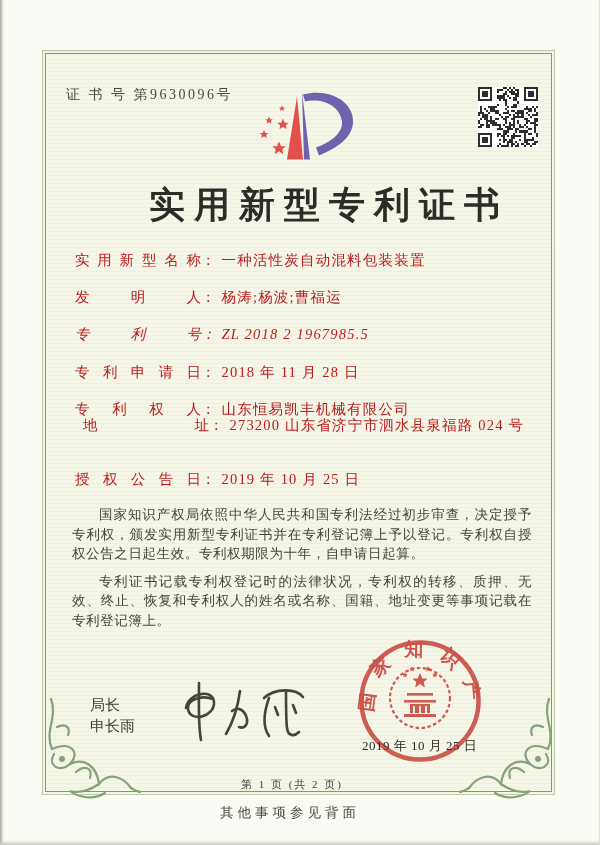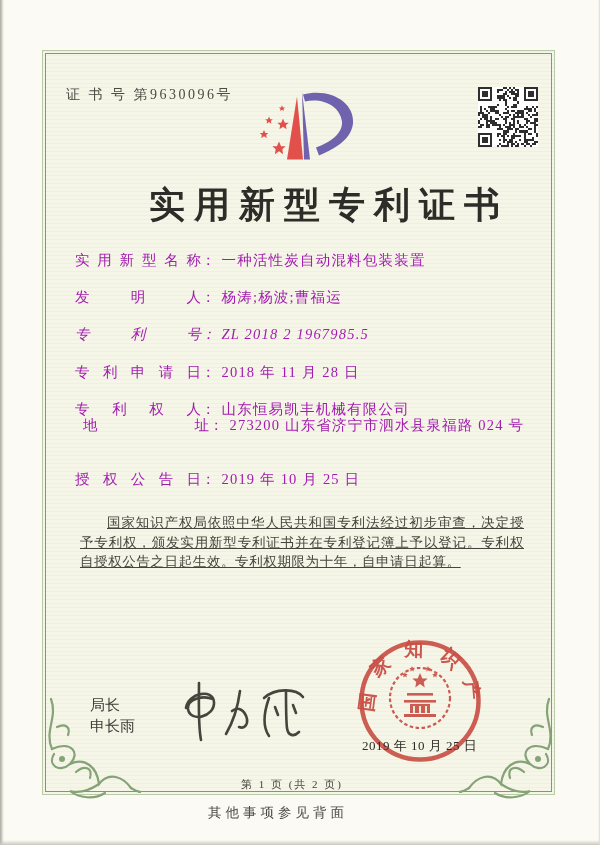--- a/index.html
+++ b/index.html
@@ -36,51 +36,51 @@
     position:absolute;left:66px;top:86px;font-size:14px;letter-spacing:2.5px;color:#4a4a44;
   }
   .cnipa-logo{position:absolute;left:256px;top:84px;width:100px;height:80px;}
   .qr-code{position:absolute;left:478px;top:87px;width:60px;height:60px;}
 
   .cert-title{
     position:absolute;left:42px;top:181px;width:574px;text-align:center;
     font-size:36px;font-weight:bold;letter-spacing:9px;color:#2c2c28;
   }
 
-  .field-row{position:absolute;left:75px;font-size:14.5px;white-space:nowrap;color:#a21caf;}
+  .field-row{position:absolute;left:75px;font-size:14.5px;white-space:nowrap;color:#b91c1c;}
   .field-label{display:inline-block;width:126px;text-align:justify;text-align-last:justify;}
   .field-colon{display:inline-block;margin-right:6px;}
   .field-value{letter-spacing:1.2px;}
   .row-0{top:251px;} .row-1{top:288px;} .row-2{top:325px;font-style:italic;}
   .row-3{top:363px;} .row-4{top:400px;} .row-5{top:416px;margin-left:8px;}
   .grant-row{top:470px;}
   .grant-no-pair{position:absolute;left:225px;top:0;white-space:nowrap;}
   .grant-no-pair .field-label{width:80px;}
 
   .body-paragraphs{
     position:absolute;left:64px;top:497px;width:476px;
     font-size:13.5px;line-height:19.5px;letter-spacing:0.6px;color:#45453e;
     text-align:justify;
   }
-  .body-paragraphs p{margin:16px;text-indent:2em;text-decoration:underline;}
+  .body-paragraphs p{margin:8px;text-indent:2em;}
 
   .officer-block{position:absolute;left:90px;top:696px;font-size:15px;color:#3c3c36;}
   .officer-role{margin-bottom:2px;}
   .signature{position:absolute;left:168px;top:676px;width:160px;height:76px;}
 
   .seal{position:absolute;left:355px;top:636px;width:130px;height:130px;
     mix-blend-mode:multiply;opacity:0.93;z-index:4;}
   .seal-date{
     position:absolute;left:362px;top:737px;width:120px;z-index:5;
     font-size:13px;letter-spacing:0.5px;color:#2b2b26;white-space:nowrap;
   }
 
   .page-info{position:absolute;left:42px;top:777px;width:500px;text-align:center;
     font-size:11px;letter-spacing:2px;color:#44443e;z-index:4;}
-  .backside-note{position:absolute;left:0;top:804px;width:556px;text-align:center;
+  .backside-note{position:absolute;left:12px;top:804px;width:556px;text-align:center;
     font-size:13.5px;letter-spacing:4px;color:#4a4a42;}
 </style>
 </head>
 <body>
 
 <div class="scan-edge-left"></div>
 <div class="scan-edge-bottom"></div>
 <div class="scan-edge-right"></div>
 
 <div class="frame-outer">
@@ -439,20 +439,21 @@
 </div>
 <div class="field-row row-5">
   <span class="field-label">地址</span><span class="field-colon">：</span><span class="field-value">273200 山东省济宁市泗水县泉福路 024 号</span>
 </div>
 <div class="field-row grant-row">
   <span class="field-label">授权公告日</span><span class="field-colon">：</span><span class="field-value">2019 年 10 月 25 日</span>
 </div>
 
 <div class="body-paragraphs">
   <p>国家知识产权局依照中华人民共和国专利法经过初步审查，决定授予专利权，颁发实用新型专利证书并在专利登记簿上予以登记。专利权自授权公告之日起生效。专利权期限为十年，自申请日起算。</p>
+  <p>专利证书记载专利权登记时的法律状况，专利权的转移、质押、无效、终止、恢复和专利权人的姓名或名称、国籍、地址变更等事项记载在专利登记簿上。</p>
 </div>
 
 <div class="officer-block">
   <div class="officer-role">局长</div>
   <div class="officer-name">申长雨</div>
 </div>
 
 <svg class="signature" viewBox="0 0 160 76">
   <g fill="none" stroke="#45453d" stroke-width="2.6" stroke-linecap="round">
     <path d="M18,32 C20,17 45,12 46,26 C47,41 22,47 20,33 C19,23 35,19 45,23"></path>

